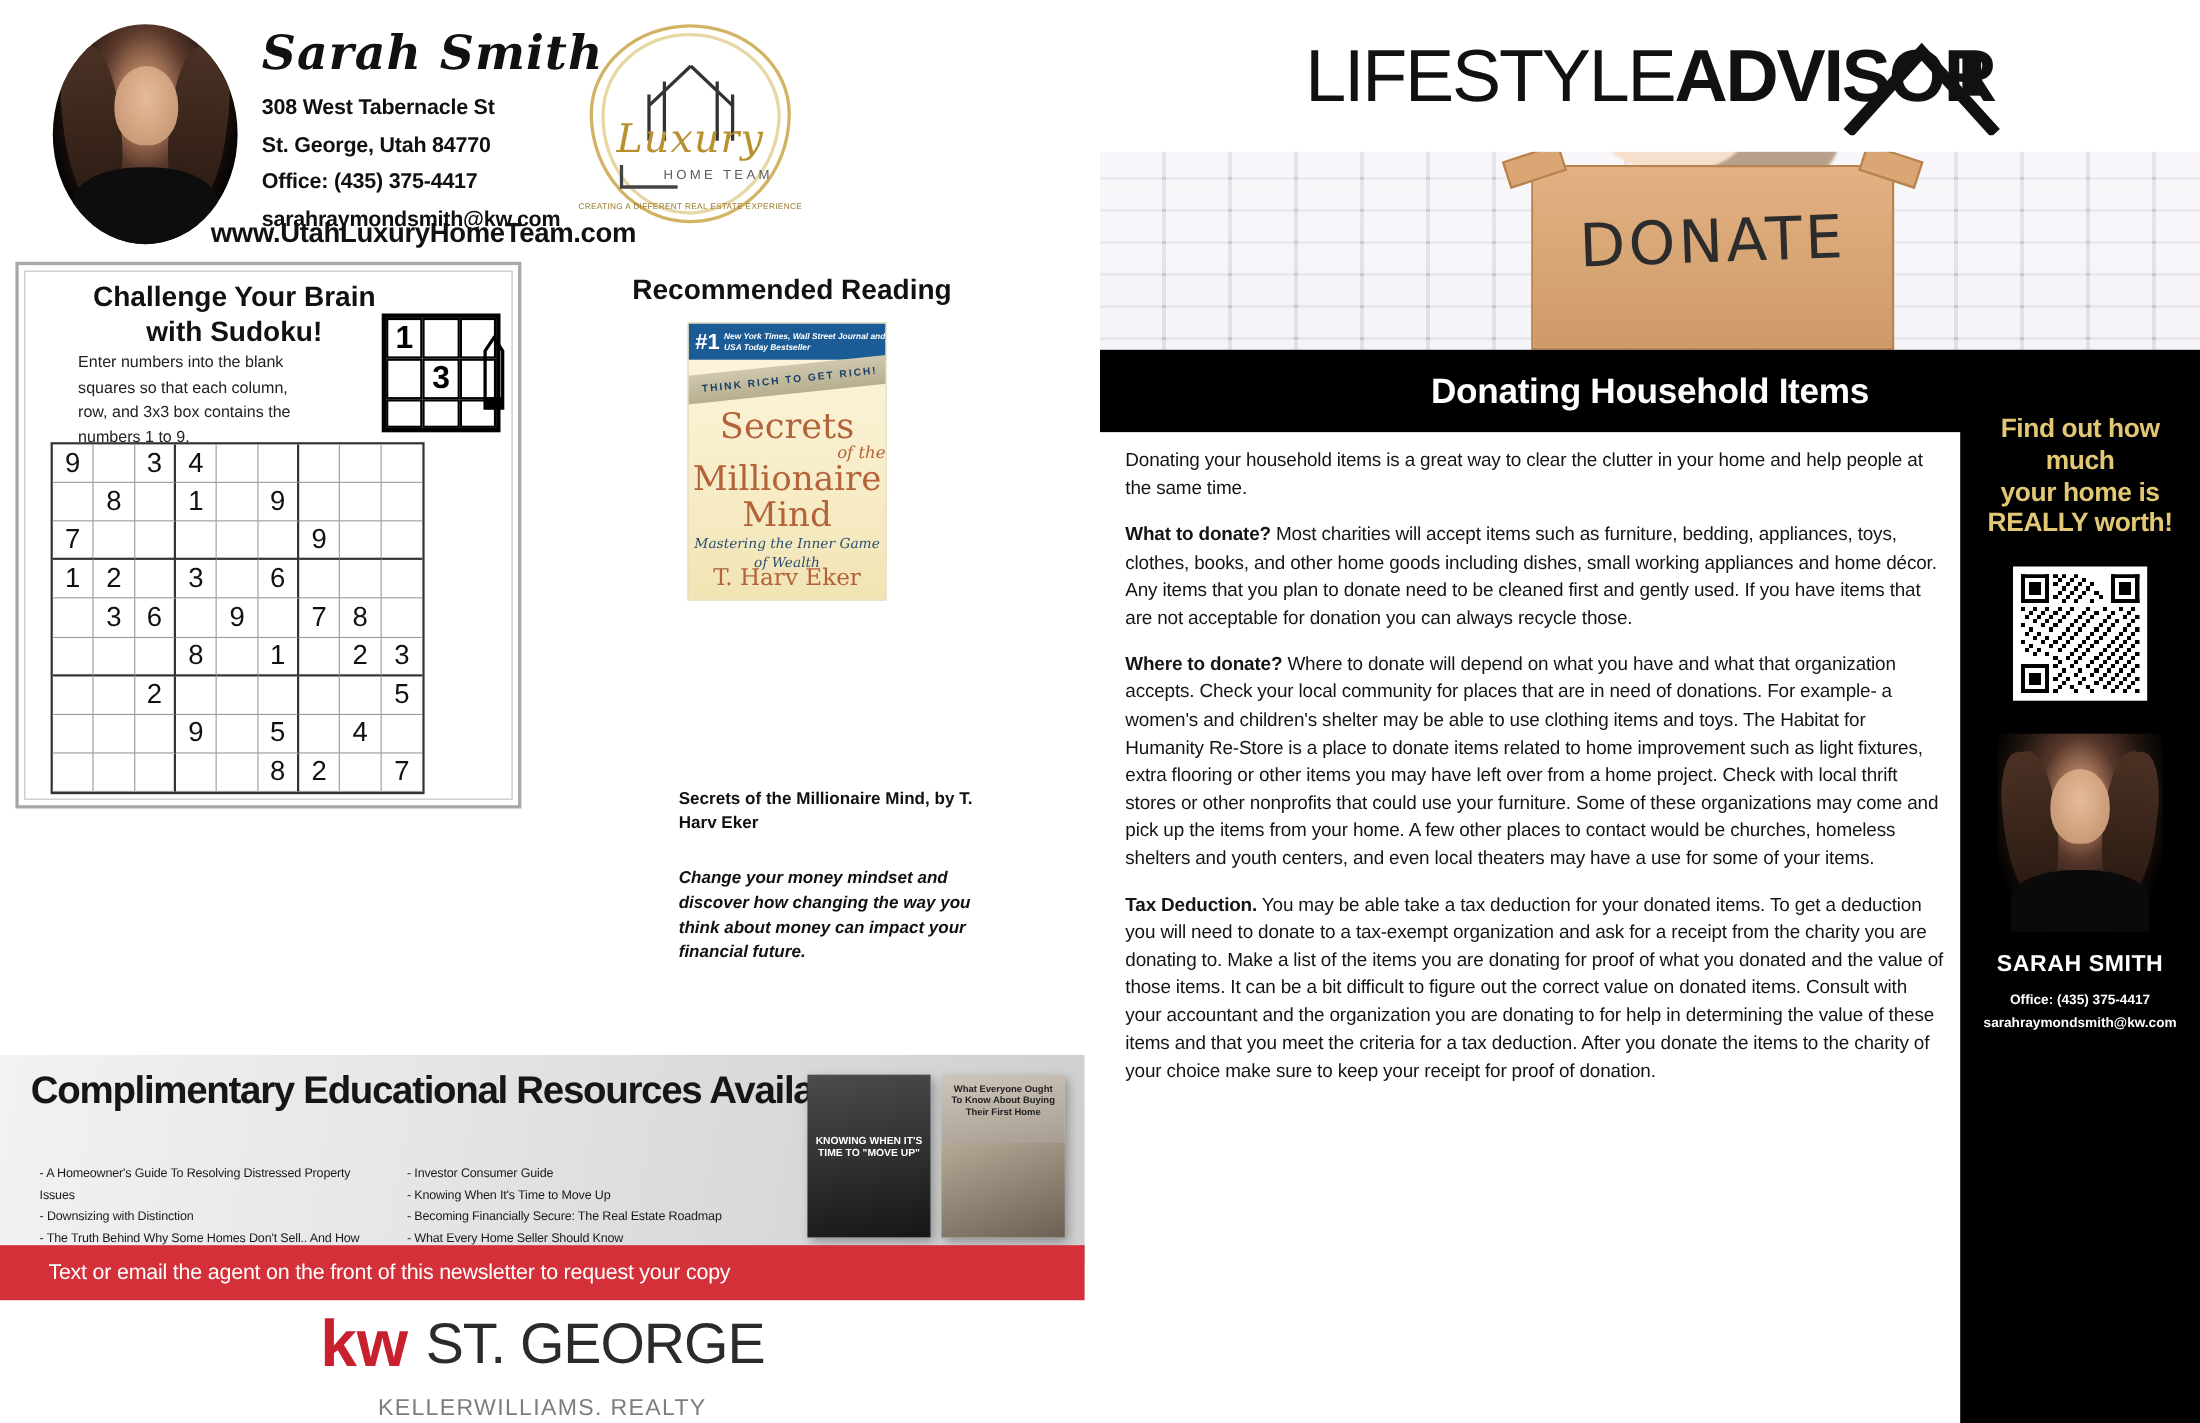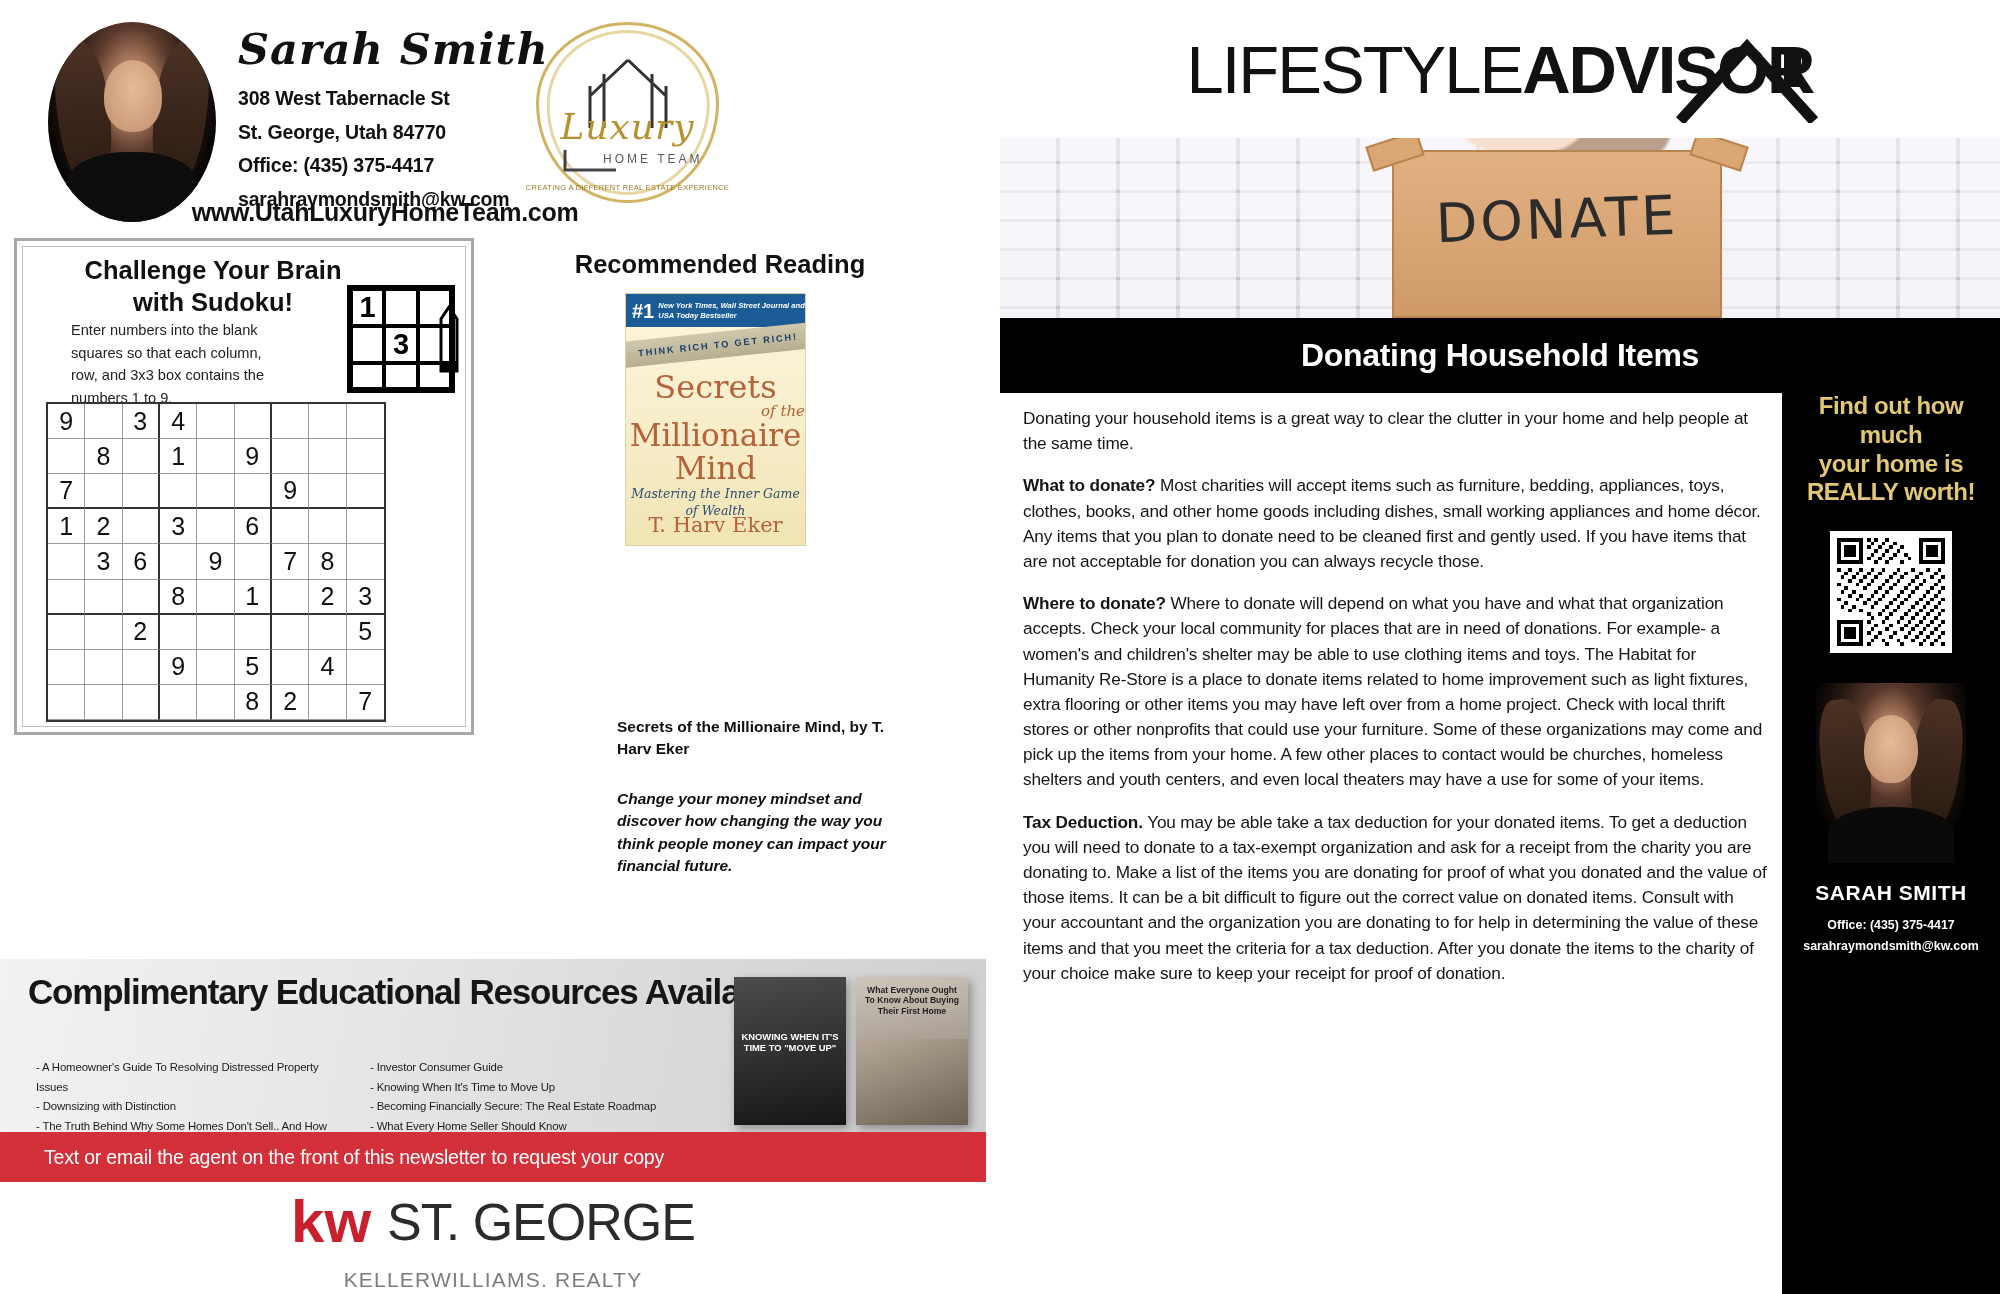--- a/index.html
+++ b/index.html
@@ -273,21 +273,21 @@
   }
   .article p { margin-bottom: 17px; }
   .article b { font-weight: 700; }
 
   
   .sidebar {
     position: absolute; right: 0; top: 360px; width: 218px; height: 934px; background: #000;
     color: #fff; text-align: center;
   }
   .sb-head {
-    margin-top: 32px; font-size: 24px; font-weight: 700; color: #e2c875;
+    margin-top: 16px; font-size: 24px; font-weight: 700; color: #e2c875;
     line-height: 1.2; padding: 0 4px; letter-spacing: -0.4px;
   }
   .qr-wrap { margin: 24px auto 0; width: 122px; height: 122px; background: #fff; padding: 7px; }
   .qr { width: 100%; height: 100%; }
   .sb-photo {
     margin: 30px auto 0; width: 150px; height: 180px;
     background: radial-gradient(ellipse at 50% 33%, #c9a184 0%, #a9785c 16%, #57372a 33%, #221611 56%, #000 80%);
     position: relative; overflow: hidden;
   }
   .sb-photo .hl, .sb-photo .hr {
@@ -461,21 +461,21 @@
       </div>
       <div class="ribbon">THINK RICH TO GET RICH!</div>
       <div class="t1">Secrets</div>
       <div class="t2">of the</div>
       <div class="t3">Millionaire</div>
       <div class="t4">Mind</div>
       <div class="sub">Mastering the Inner Game of Wealth</div>
       <div class="auth">T. Harv Eker</div>
     </div>
     <div class="book-cap">Secrets of the Millionaire Mind, by T. Harv Eker</div>
-    <div class="book-blurb">Change your money mindset and discover how changing the way you think people money can impact your financial future.</div>
+    <div class="book-blurb">Change your money mindset and discover how changing the way you think about money can impact your financial future.</div>
 
     <div class="resources">
       <div class="res-head">Complimentary Educational Resources Available.</div>
       <div class="res-cols">
         <div class="res-col" id="res-left">
             <div>- A Homeowner's Guide To Resolving Distressed Property Issues</div>
             <div>- Downsizing with Distinction</div>
             <div>- The Truth Behind Why Some Homes Don't Sell.. And How To Fix It!</div>
             <div>- What Everyone Ought To Know About Netting More Money When Selling Their Home Themselves</div>
           </div>

